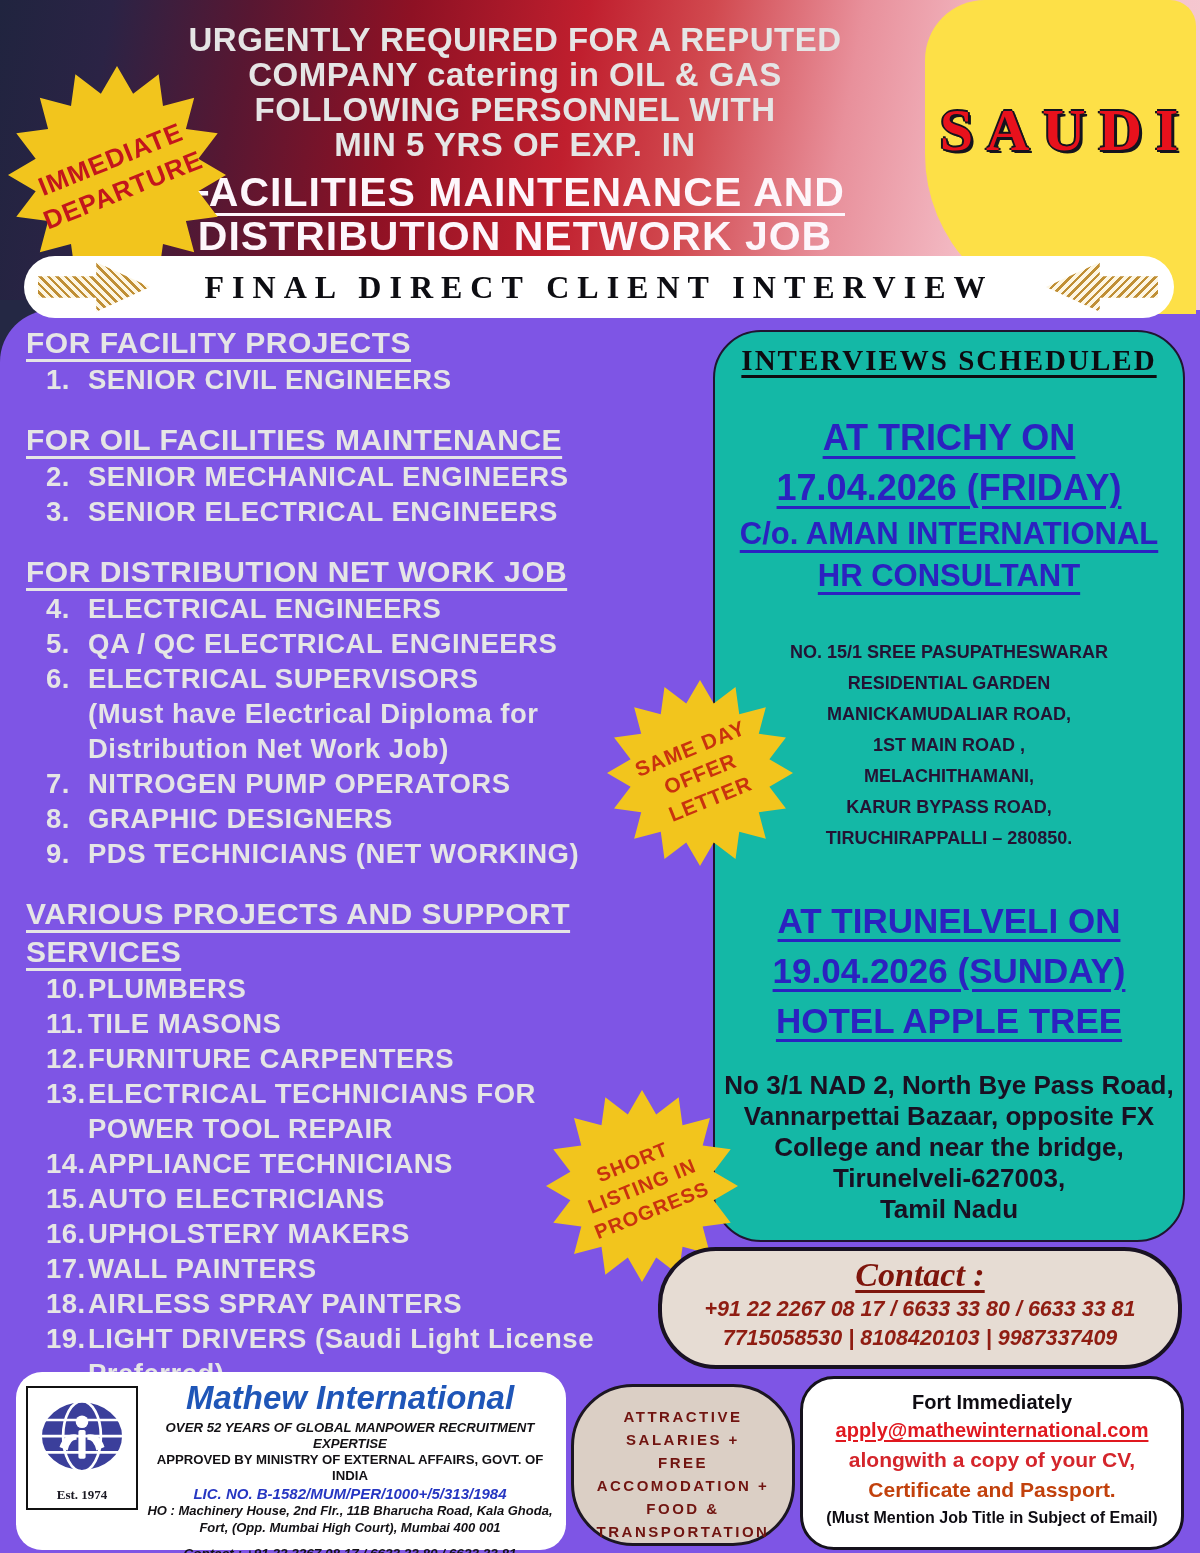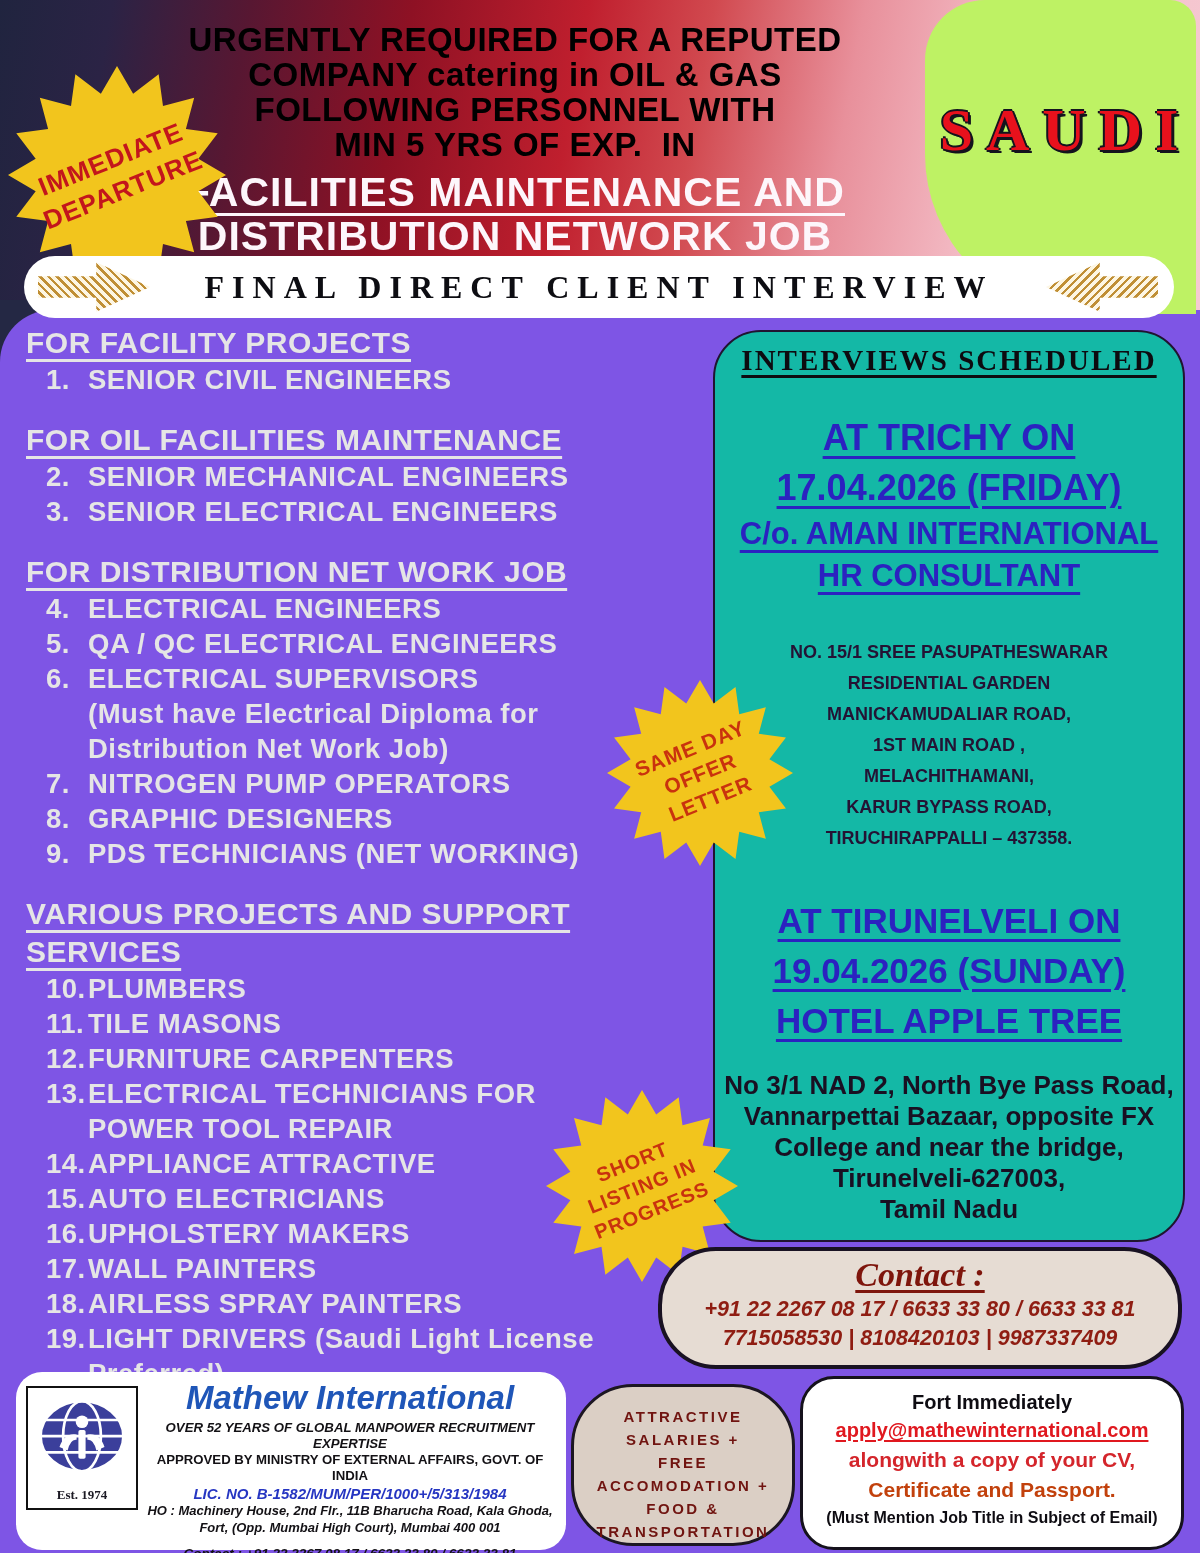--- a/index.html
+++ b/index.html
@@ -11,28 +11,28 @@
   }
   
   .top-band{position:absolute;left:0;top:0;width:1200px;height:312px;
     background:linear-gradient(100deg,#20243f 0%,#2b2345 9%,#571732 20%,#8e1124 33%,
       #c01f2e 47%,#d1494f 57%,#e8909b 69%,#f3bac4 80%,#f6cad3 100%);}
   .corner-navy{position:absolute;left:0;top:300px;width:80px;height:90px;background:#242844;}
   .main-purple{position:absolute;left:0;top:310px;width:1200px;height:1243px;
     background:#7e55e5;border-top-left-radius:52px;}
   
   .saudi-blob{position:absolute;left:925px;top:0;width:271px;height:314px;
-    background:#bef264;border-radius:60px 26px 0 160px;}
+    background:#fde047;border-radius:60px 26px 0 160px;}
   .saudi-text{position:absolute;left:0;top:96px;width:100%;text-align:center;
     font-family:"Liberation Serif",serif;font-weight:bold;font-size:60px;
     letter-spacing:13px;color:#e8111c;padding-left:10px;
     text-shadow:2px 0 0 #14141e,-2px 0 0 #14141e,0 2px 0 #14141e,0 -2px 0 #14141e,3px 3px 0 #14141e;}
   
   .intro{position:absolute;left:110px;top:22px;width:810px;text-align:center;}
-  .intro-line{font-weight:bold;font-size:33px;line-height:35px;color:#000000;
+  .intro-line{font-weight:bold;font-size:33px;line-height:35px;color:#e5e5e5;
     letter-spacing:.5px;white-space:pre-wrap;}
   .title-group{margin-top:8px;}
   .title-line{font-weight:bold;font-size:41px;line-height:44px;color:#fdf6fb;
     letter-spacing:1px;text-decoration:underline;text-decoration-thickness:3px;text-underline-offset:7px;}
   
   .star-badge{position:absolute;}
   .star-shape{position:absolute;inset:0;background:#f2c51d;
     clip-path:polygon(100% 50%,87.3% 57.4%,96.2% 69.1%,81.6% 71.1%,85.4% 85.4%,71.1% 81.6%,
       69.1% 96.2%,57.4% 87.3%,50% 100%,42.6% 87.3%,30.9% 96.2%,28.9% 81.6%,14.6% 85.4%,
       18.4% 71.1%,3.8% 69.1%,12.7% 57.4%,0% 50%,12.7% 42.6%,3.8% 30.9%,18.4% 28.9%,
@@ -238,21 +238,21 @@
           <div class="jrow">
           <span class="jnum">13.</span>
           <span class="jtext">ELECTRICAL TECHNICIANS FOR</span>
         </div>
           <div class="jrow">
           <span class="jnum"></span>
           <span class="jtext">POWER TOOL REPAIR</span>
         </div>
           <div class="jrow">
           <span class="jnum">14.</span>
-          <span class="jtext">APPLIANCE ATTRACTIVE</span>
+          <span class="jtext">APPLIANCE TECHNICIANS</span>
         </div>
           <div class="jrow">
           <span class="jnum">15.</span>
           <span class="jtext">AUTO ELECTRICIANS</span>
         </div>
           <div class="jrow">
           <span class="jnum">16.</span>
           <span class="jtext">UPHOLSTERY MAKERS</span>
         </div>
           <div class="jrow">
@@ -285,21 +285,21 @@
         <div class="blue-line">C/o. AMAN INTERNATIONAL</div>
         <div class="blue-line">HR CONSULTANT</div>
       </div>
     <div class="addr1">
         <div class="addr-line">NO. 15/1 SREE PASUPATHESWARAR</div>
         <div class="addr-line">RESIDENTIAL GARDEN</div>
         <div class="addr-line">MANICKAMUDALIAR ROAD,</div>
         <div class="addr-line">1ST MAIN ROAD ,</div>
         <div class="addr-line">MELACHITHAMANI,</div>
         <div class="addr-line">KARUR BYPASS ROAD,</div>
-        <div class="addr-line">TIRUCHIRAPPALLI – 437358.</div>
+        <div class="addr-line">TIRUCHIRAPPALLI – 280850.</div>
       </div>
     <div class="blue-big2">
         <div class="blue-line">AT TIRUNELVELI ON</div>
         <div class="blue-line">19.04.2026 (SUNDAY)</div>
         <div class="blue-line">HOTEL APPLE TREE</div>
       </div>
     <div class="addr2">
         <div class="addr-line">No 3/1 NAD 2, North Bye Pass Road,</div>
         <div class="addr-line">Vannarpettai Bazaar, opposite FX</div>
         <div class="addr-line">College and near the bridge,</div>

